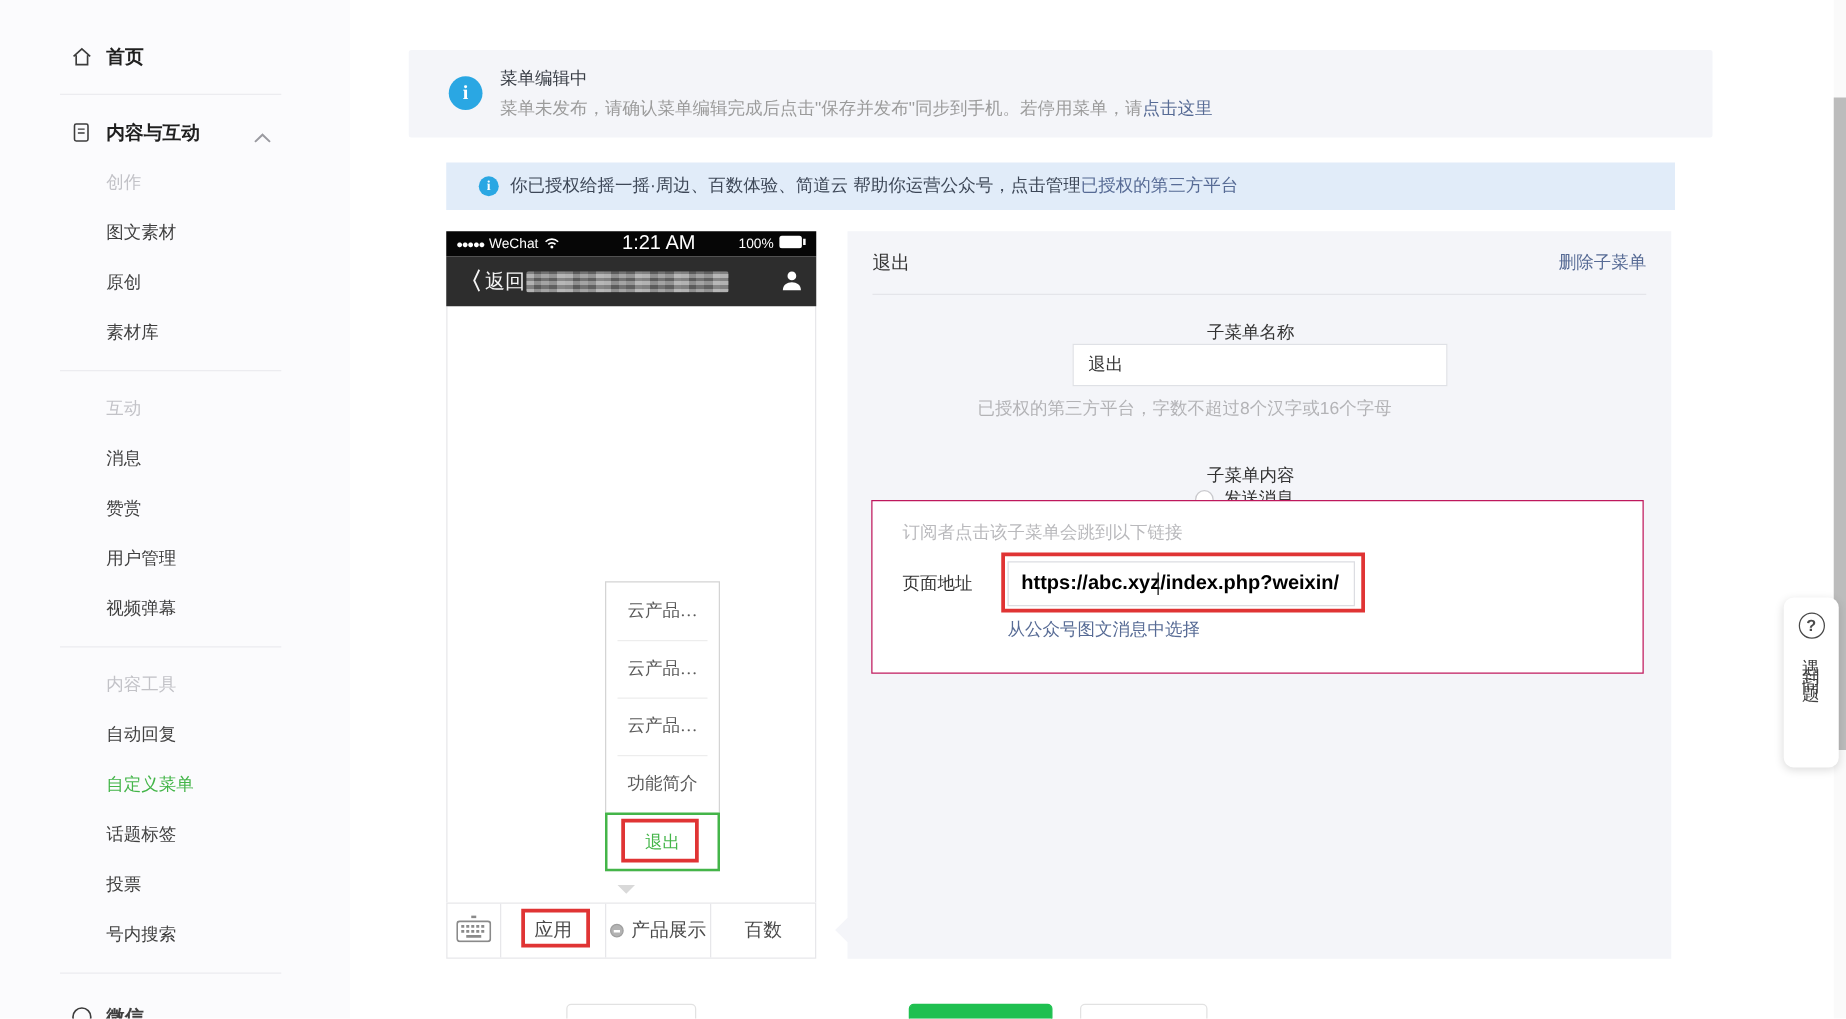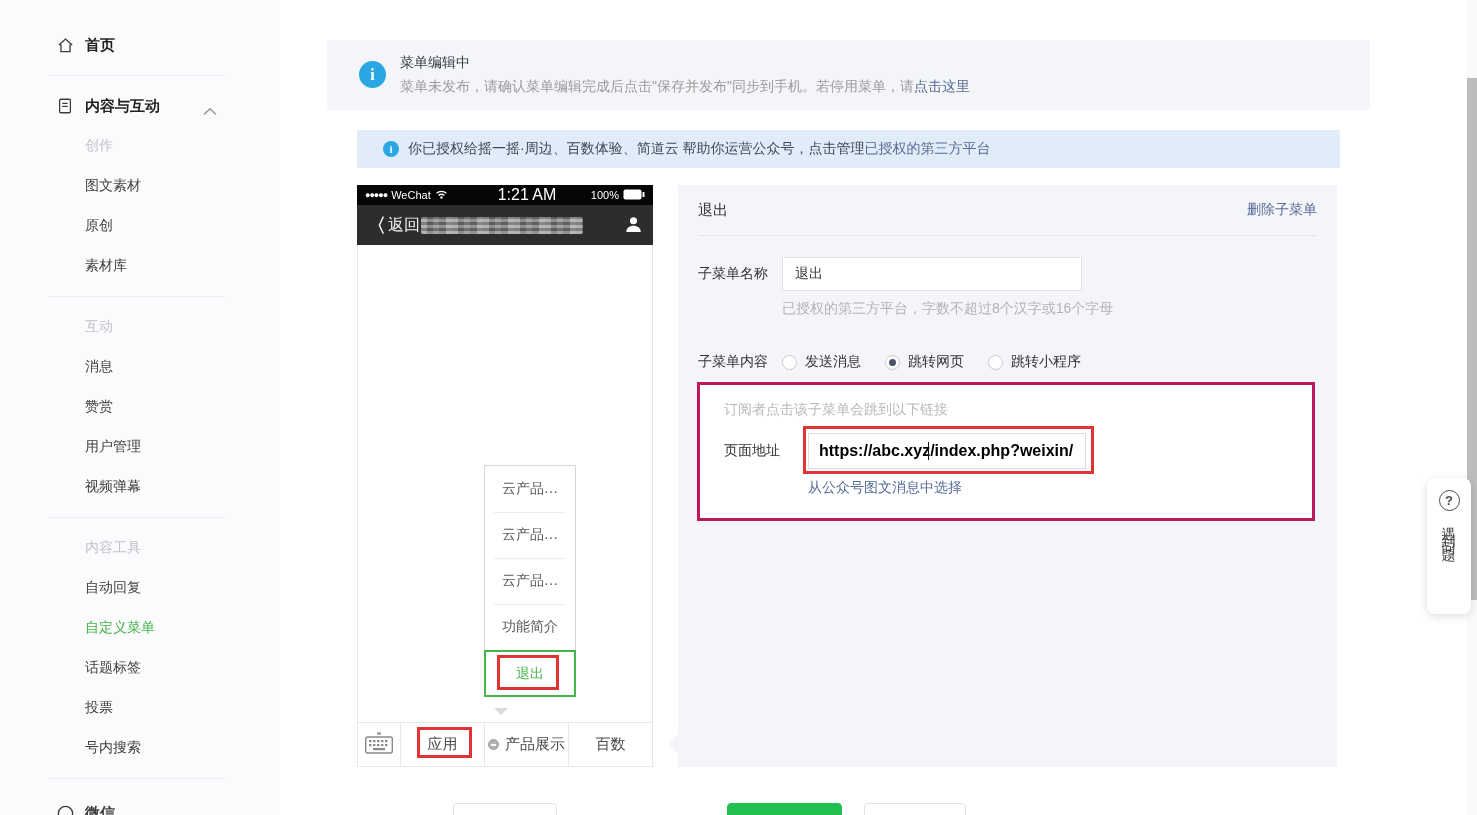--- a/index.html
+++ b/index.html
@@ -79,35 +79,35 @@
 
   .redbox { position:absolute; border:3px solid #e03434; pointer-events:none; z-index:5; }
 
   
   .panel { position:absolute; left:678px; top:185px; width:659px; height:582px; background:#f4f5f9; }
   .panel-notch { position:absolute; left:-7px; top:552px; width:14px; height:14px;
                  background:#f4f5f9; transform:rotate(45deg); }
   .panel-h { height:50px; display:flex; align-items:center; padding:0 20px; font-size:15px; color:#333; }
   .panel-h .del { margin-left:auto; font-size:14px; }
   .panel-div { border-top:1px solid #e4e5ea; margin:0 20px; }
-  .frow { display:flex; align-items:center; padding:0 20px; }
+  .frow { display:flex; align-items:center; padding:0 20px;flex-direction:column; }
   .flabel { font-size:14px; color:#333; width:84px; flex:none; }
   .name-input { width:300px; height:34px; background:#fff; border:1px solid #dfe1e6;
                 font-size:14px; color:#333; padding:0 12px; outline:none;
                 font-family:"Liberation Sans","DejaVu Sans",sans-serif; }
   .fhint { margin:9px 0 0 104px; font-size:14px; color:#b3b3b6; height:18px; }
   .radio-row { margin-top:36px; height:16px; }
   .radio-opt { display:flex; align-items:center; gap:8px; margin-right:24px; cursor:pointer;
                font-size:14px; color:#333; }
   .radio { width:15px; height:15px; border-radius:50%; border:1px solid #c9c9cd; background:#fff;
            position:relative; flex:none; }
   .radio.sel::after { content:""; position:absolute; inset:3px; border-radius:50%; background:#49536a; }
 
   .cbox { position:relative; margin:12px 22px 0 19px; height:139px; background:#fff;
-          border:3px solid #be185d; padding:16px 0 0 24px; }
+          border:1px solid #be185d; padding:16px 0 0 24px; }
   .cbox-hint { font-size:14px; color:#b9b9bc; }
   .url-row { display:flex; align-items:center; margin-top:14px; }
   .url-label { font-size:14px; color:#333; width:60px; flex:none; margin-right:24px; }
   .url-wrap { position:relative; }
   .url-input { width:278px; height:36px; border:1px solid #dcdde2; background:#fff;
                font-size:16px; font-weight:bold; color:#000; padding:0 10px; outline:none;
                font-family:"Liberation Sans","DejaVu Sans",sans-serif; }
   .tcaret { position:absolute; left:120px; top:9px; width:1px; height:18px; background:#111; }
   .pick { margin:10px 0 0 84px; font-size:14px; }
 

